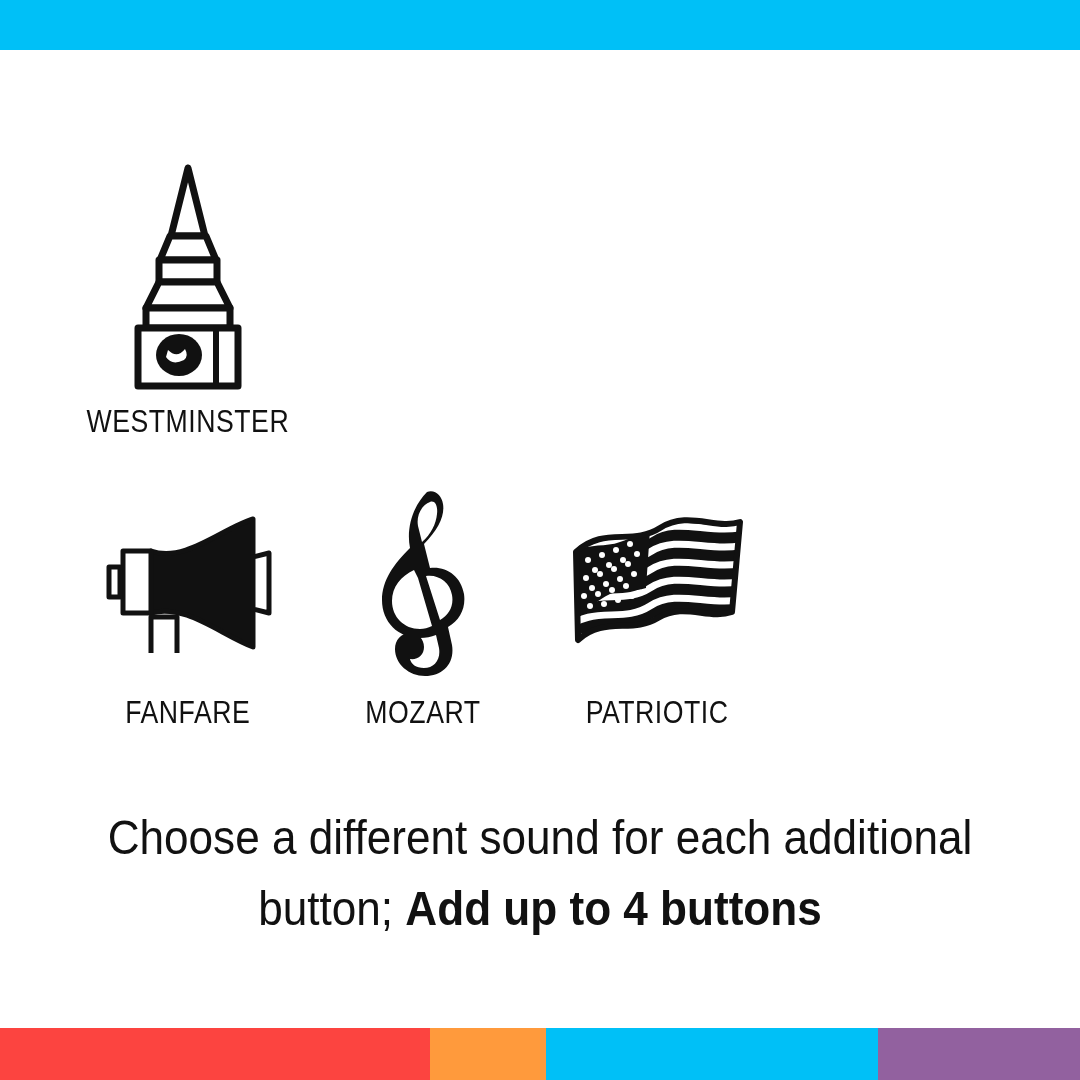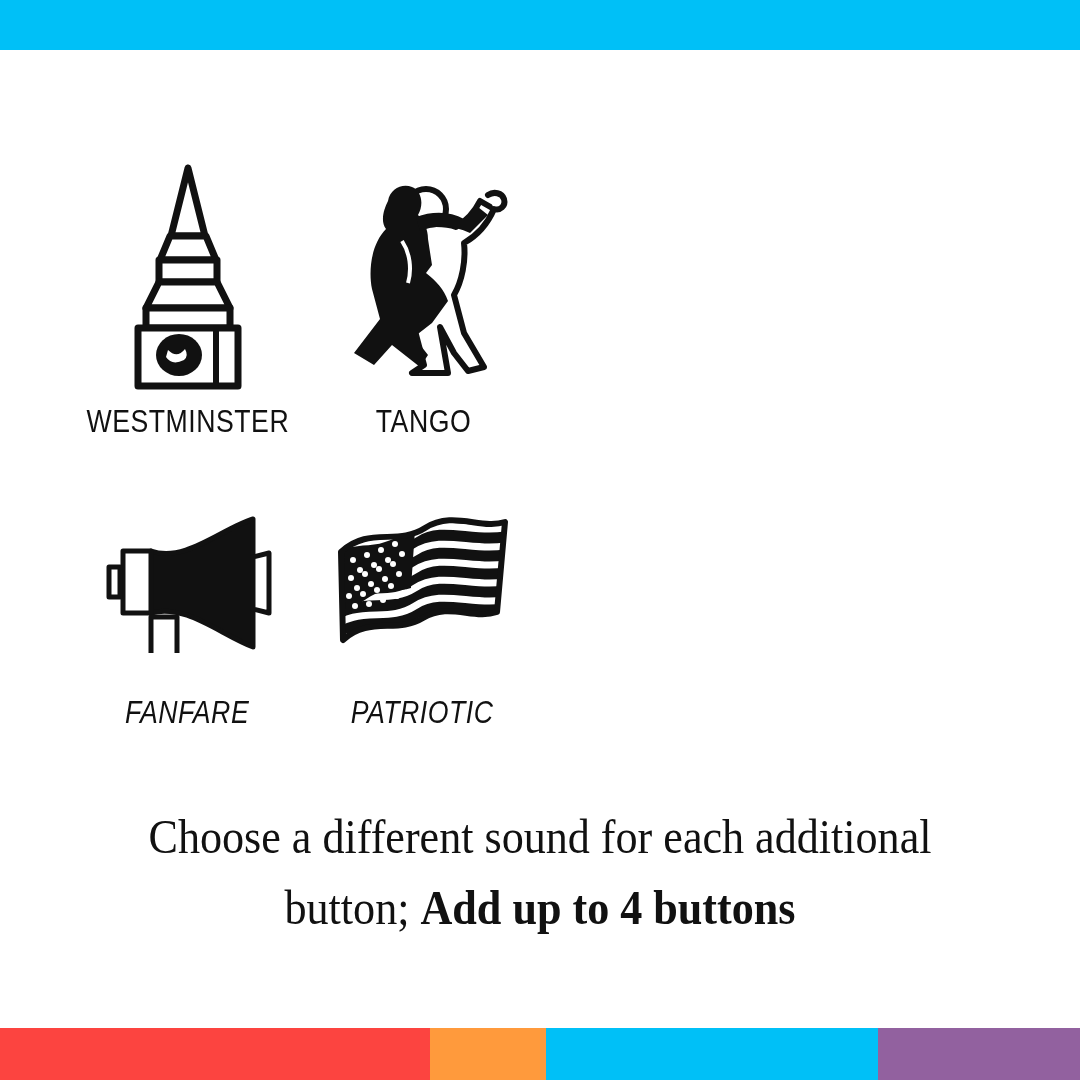--- a/index.html
+++ b/index.html
@@ -59,21 +59,21 @@
   }
   
   .row2 .icon-box{height:200px;}
 
   
   .caption{
     margin-top:74px;
     padding:0 56px;
     text-align:center;
     color:#111111;
-    font-family:Liberation Serif, serif;
+    font-family:Liberation Sans, sans-serif;
     font-size:49px;
     line-height:1.44;
     font-weight:400;
   }
   .caption .ln{display:block;transform:scaleX(0.90);transform-origin:center;}
   .caption .bold{font-weight:700;}
 
   
   .bottombar{
     position:absolute;left:0;right:0;bottom:0;
@@ -109,53 +109,23 @@
 
             <ellipse cx="66" cy="193" rx="23" ry="21" fill="#111" stroke="none"></ellipse>
             <path d="M55 188 q9 9 17 -1 q4 7 -1 11 q-12 6 -18 -3 Z" fill="#fff" stroke="none"></path>
           </svg>
         </div>
         <div class="cell-label">WESTMINSTER</div>
       </div>
 
 
 
-      <div class="cell">
-        <div class="icon-box">
-          <svg width="190" height="200" viewBox="0 0 190 200">
-
-            <g fill="#fff" stroke="#111" stroke-width="6" stroke-linejoin="round" stroke-linecap="round">
-              <circle cx="98" cy="32" r="20"></circle>
-              <path d="M84 50 C70 58 64 76 66 96 L70 128 C72 140 78 146 86 150
-                       L96 188 L84 196 L120 196 L112 150 L126 176 L140 194 L156 190
-                       L136 156 L126 118 C134 104 138 84 136 66
-                       C150 58 160 46 166 32 L152 24 C146 36 138 44 128 50
-                       C118 46 100 46 84 50 Z"></path>
-              <path d="M160 18 C166 14 174 16 176 22 C178 29 172 34 166 32"></path>
-            </g>
-
-            <g fill="#111">
-              <path d="M60 24 C62 12 74 6 84 10 C94 14 96 28 90 38
-                       C96 44 100 52 100 62 L104 88 L98 96
-                       C108 104 116 112 120 124 L104 146 L86 160
-                       L100 178 L92 190 L64 168 L46 188 L26 176
-                       L52 142 L44 112 C40 92 44 66 58 52
-                       C52 44 56 32 60 24 Z"></path>
-              <path d="M88 40 C104 34 122 34 136 42 L150 30 L160 38
-                       L142 56 C126 48 106 48 92 54 Z"></path>
-            </g>
-
-            <path d="M74 64 C82 76 84 92 80 106" fill="none" stroke="#fff" stroke-width="4"></path>
-          </svg>
-        </div>
-        <div class="cell-label">TANGO</div>
-      </div>
     </div>
 
-    <div class="grid row2" style="margin-top:46px;font-style:italic;">
+    <div class="grid row2" style="margin-top:46px;">
 
       <div class="cell">
         <div class="icon-box">
           <svg width="170" height="140" viewBox="0 0 170 140">
             <g fill="#111" stroke="#111" stroke-width="5" stroke-linejoin="round">
 
               <path d="M48 38 C82 50 118 16 150 6 L150 134 C118 122 82 90 48 100 Z"></path>
 
               <rect x="20" y="38" width="28" height="62" fill="#fff"></rect>
 
@@ -163,20 +133,40 @@
 
               <rect x="48" y="104" width="26" height="52" fill="#fff"></rect>
 
               <path d="M150 44 L166 40 L166 100 L150 96 Z" fill="#fff"></path>
             </g>
           </svg>
         </div>
         <div class="cell-label">FANFARE</div>
       </div>
 
+      <div class="cell">
+        <div class="icon-box">
+          <svg width="110" height="190" viewBox="0 0 110 190">
+            <path fill="#111" d="M59 4 C45 18 38 40 42 60 C26 76 14 92 14 112
+              C14 134 30 150 52 150 C58 150 63 149 68 147 L71 160
+              C73 172 66 180 56 180 C48 180 43 176 42 171
+              C50 172 56 167 56 159 C56 151 50 145 42 145
+              C33 145 27 152 27 161 C27 176 41 188 57 188
+              C75 188 87 175 84 157 L80 139
+              C92 132 98 120 96 106 C93 88 78 78 62 80
+              L56 56 C70 42 77 28 75 16 C74 8 67 1 59 4 Z
+              M62 14 C67 12 70 18 69 26 C68 36 63 46 54 54 L50 38
+              C48 27 54 17 62 14 Z
+              M58 88 C70 86 82 94 84 107 C86 118 81 127 72 132 L58 88 Z
+              M50 90 L64 138 C60 140 56 141 52 141 C36 141 24 129 24 113
+              C24 99 33 88 46 82 Z"></path>
+          </svg>
+        </div>
+        <div class="cell-label">MOZART</div>
+      </div>
 
       <div class="cell">
         <div class="icon-box">
           <svg width="175" height="135" viewBox="0 0 175 135">
             <defs>
               <clipPath id="flagclip">
                 <path d="M6 36 C34 10 62 30 90 12 C118 -6 146 14 170 6
                          L162 96 C138 104 114 86 88 102 C62 118 34 100 8 124 Z"></path>
               </clipPath>
             </defs>

